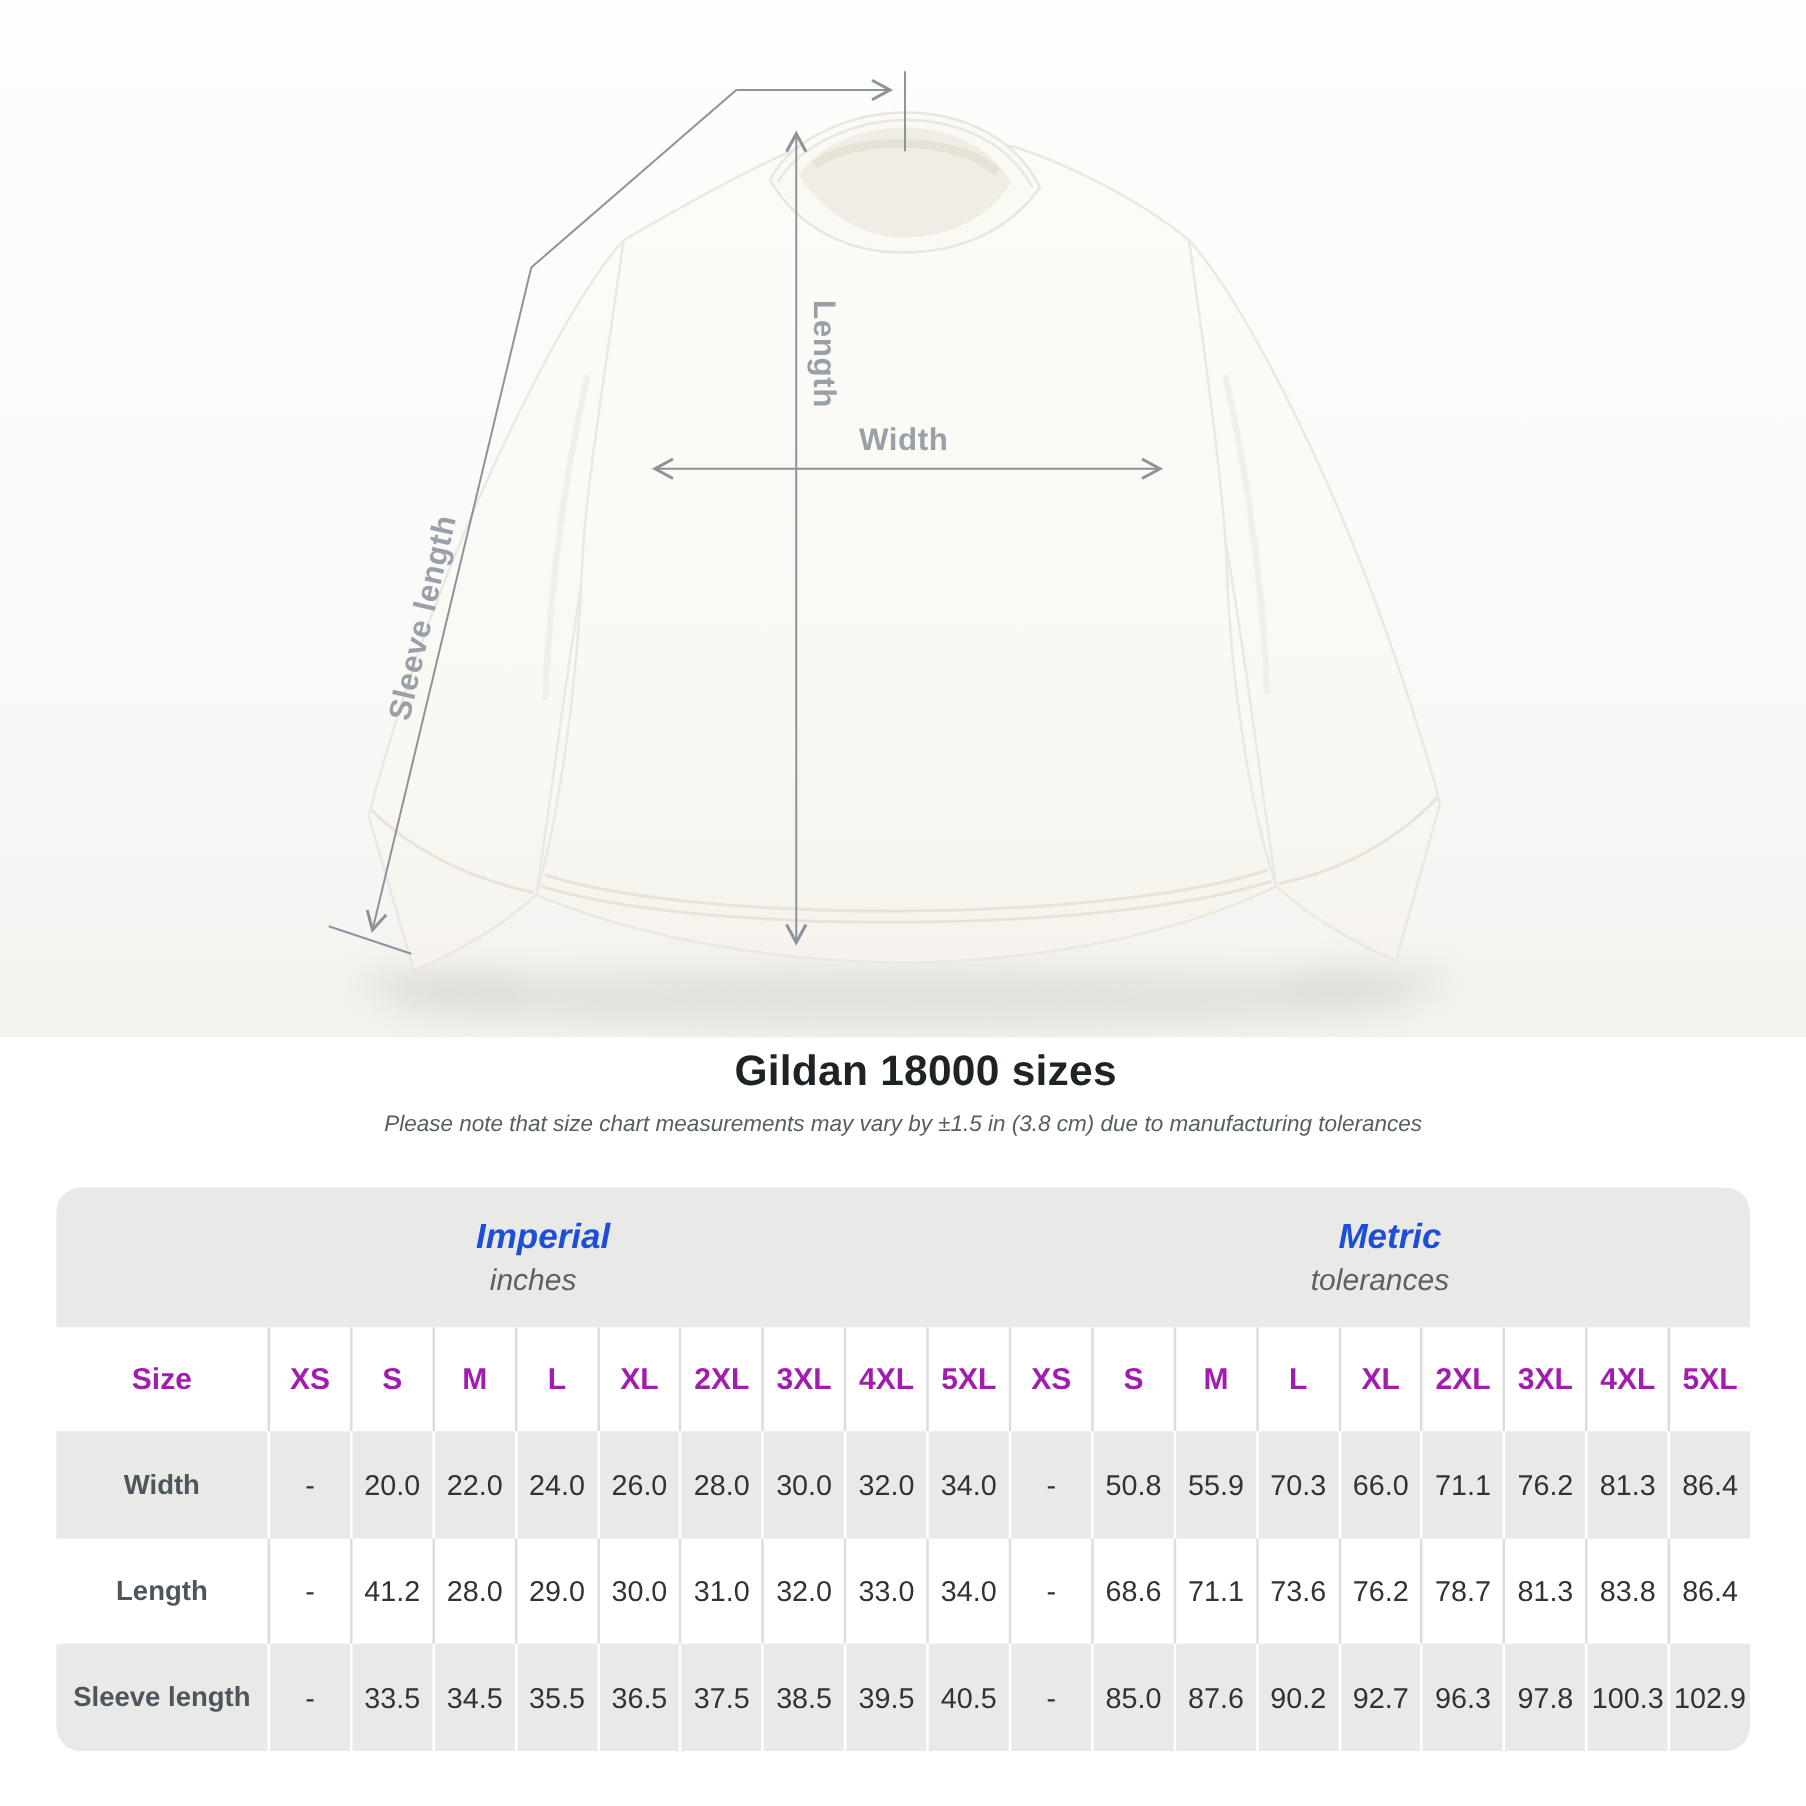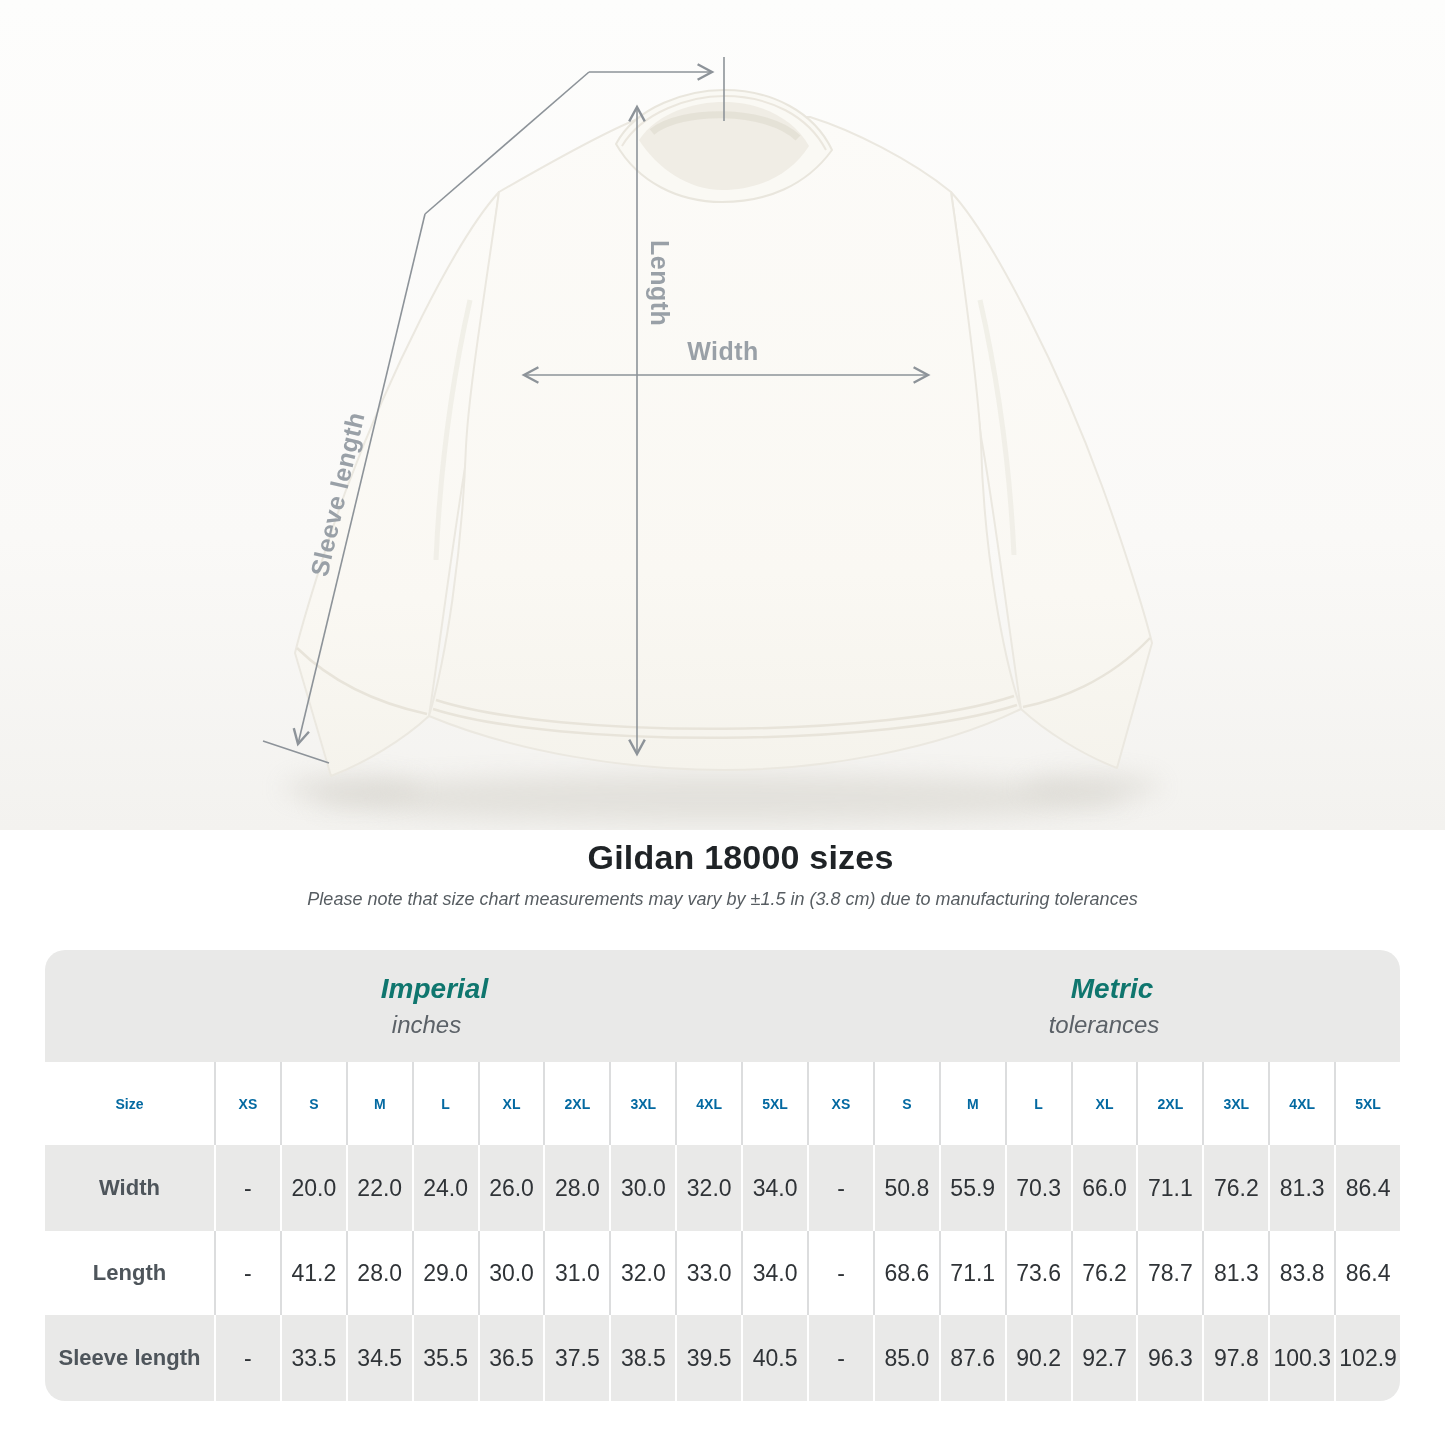--- a/index.html
+++ b/index.html
@@ -27,25 +27,25 @@
     box-sizing:border-box;text-align:center;
   }
   .trow .label{flex:0 0 171px;font-weight:bold;font-size:22px;color:#4e555b;}
   .trow .cells{flex:1;display:flex;}
   .trow .cells .cell{flex:1;}
   
   .group-row{height:112px;background:#e9e9e8;}
   .group{display:flex;flex-direction:column;align-items:center;justify-content:center;}
   .group-left{flex:0 0 763px;}
   .group-right{flex:1;}
-  .group .g-title{font-size:28px;font-weight:bold;font-style:italic;color:#0f766e;margin-left:16px;}
+  .group .g-title{font-size:28px;font-weight:bold;font-style:italic;color:#1d4ed8;margin-left:16px;}
   .group .g-unit{margin-top:6px;font-size:24px;font-style:italic;color:#5b6167;}
   
   .head-row{height:83px;background:#ffffff;}
-  .head-row .cell{font-weight:bold;font-size:14px;color:#0369a1;}
+  .head-row .cell{font-weight:bold;font-size:24px;color:#a21caf;}
   .head-row .label{border-right:2px solid #dcddde;}
   .head-row .cells .cell{border-right:2px solid #dcddde;}
   .head-row .cells .cell:last-child{border-right:none;}
   
   .data-row{background:#ffffff;}
   .data-row .cells .cell{font-size:23px;color:#2f3337;border-right:2px solid #dcddde;}
   .data-row .cells .cell:last-child{border-right:none;}
   .data-row .label{border-right:2px solid #dcddde;}
   .data-row.gray{background:#e9e9e8;}
   .data-row.gray .label{border-right-color:#ffffff;}

